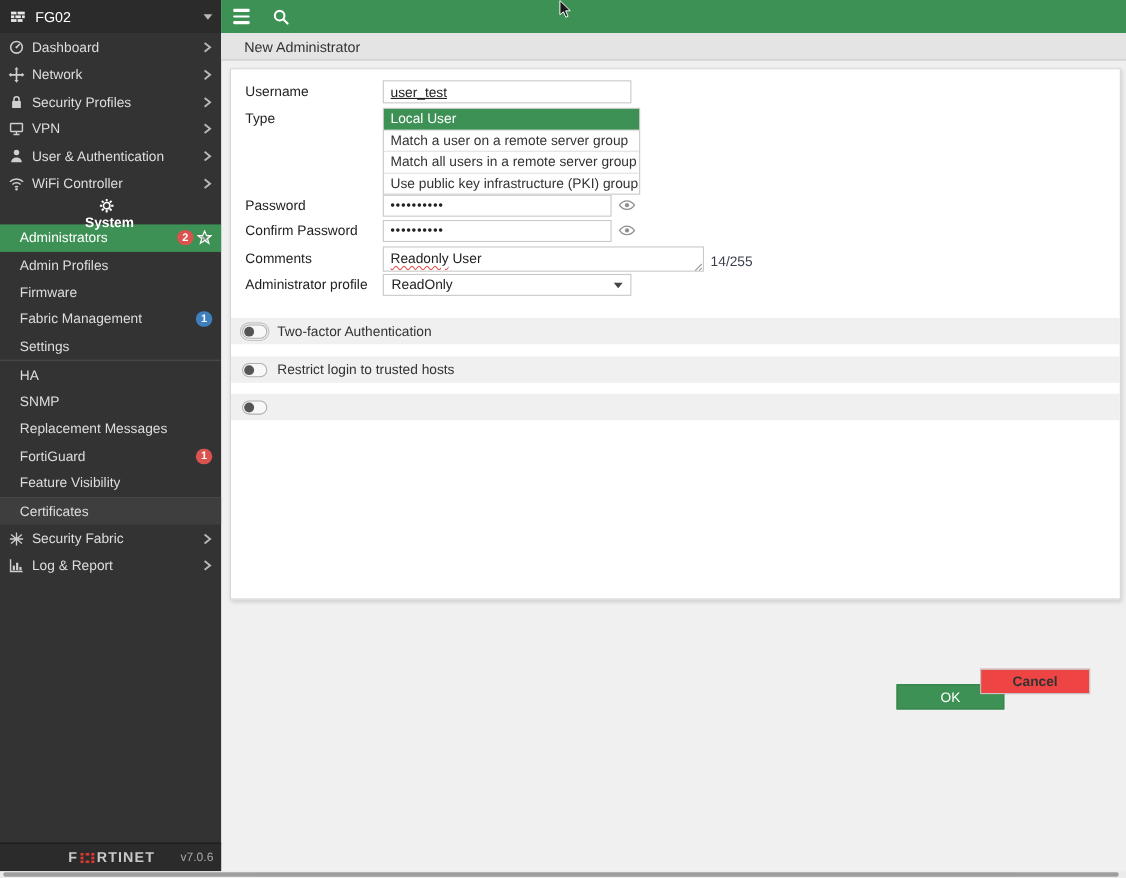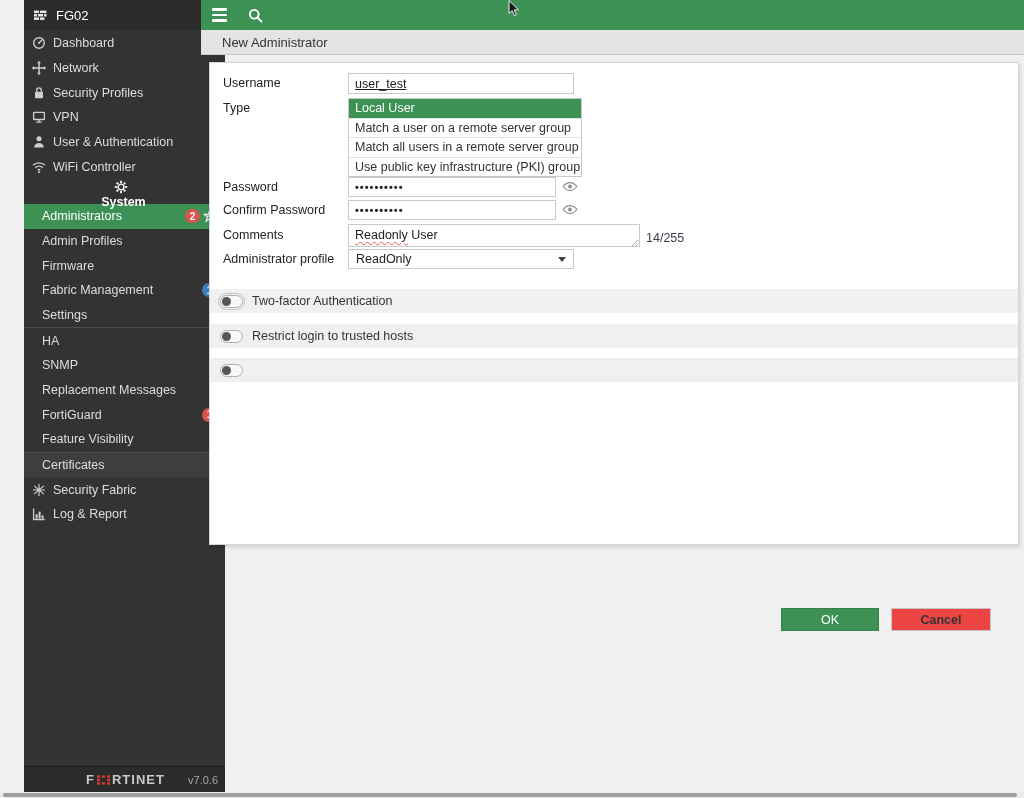--- a/index.html
+++ b/index.html
@@ -2,21 +2,21 @@
 <html><head>
 <meta charset="utf-8">
 <style>
   html,body{margin:0;padding:0;}
   body{
     width:1024px;height:798px;position:relative;overflow:hidden;
     font-family:"Liberation Sans", sans-serif;background:#f0f0f0;
     -webkit-font-smoothing:antialiased;
   }
   
-  .sidebar{position:absolute;left:0;top:0;width:201px;height:792px;background:#333;color:#ddd;margin-left:24px;}
+  .sidebar{position:absolute;left:0;top:0;width:201px;height:792px;background:#333;color:#ddd;}
   .sb-header{height:30px;background:#2b2b2b;display:flex;align-items:center;padding:0 8px;gap:7px;color:#fff;font-size:13px;cursor:pointer;}
   .sb-header .sb-icon{display:flex;}
   .hdr-caret{margin-left:auto;width:0;height:0;border-left:4px solid transparent;border-right:4px solid transparent;border-top:5px solid #b9b9b9;}
   .sb-menu{position:absolute;top:31px;left:0;right:0;}
   .sb-item{height:24.7px;display:flex;align-items:center;padding:0 8px 0 6px;font-size:12.5px;cursor:pointer;}
   .sb-item .sb-icon{width:17px;height:16px;margin-right:6px;display:flex;align-items:center;justify-content:center;color:#cfcfcf;flex:none;}
   .sb-item.sub{padding-left:18px;}
   .sb-item.selected{background:#3d9155;color:#fff;}
   .sb-item.hl{background:#3e3e3e;}
   .sb-item.bold{font-weight:bold;color:#fff;flex-direction:column;}
@@ -53,21 +53,21 @@
   .resize-h{position:absolute;left:421px;top:176px;display:flex;cursor:nwse-resize;}
   .counter{position:absolute;left:436px;top:168px;font-size:12.5px;color:#3a3f4d;}
   .selectbox{position:absolute;left:138px;top:186px;width:226px;height:20px;border:1px solid #c9c9c9;box-sizing:border-box;display:flex;align-items:center;padding:0 7px;font-size:12.5px;color:#222;cursor:pointer;background:#fff;}
   .sel-caret{margin-left:auto;width:0;height:0;border-left:4.5px solid transparent;border-right:4.5px solid transparent;border-top:5.5px solid #444;}
   .band{position:absolute;left:0;width:808px;height:24px;background:#f0f0f0;display:flex;align-items:center;padding-left:10px;box-sizing:border-box;gap:9px;font-size:12.5px;color:#333;}
   .toggle{width:23px;height:13px;border:1px solid #b0b0b0;border-radius:8px;background:#f8f8f8;position:relative;flex:none;cursor:pointer;box-sizing:border-box;}
   .toggle .knob{position:absolute;left:1px;top:1px;width:9px;height:9px;border-radius:50%;background:#555;}
   .toggle.focused{outline:1px solid #c2c2c2;outline-offset:1px;}
   
   .btn{position:absolute;top:608px;height:23px;font-size:12.5px;display:flex;align-items:center;justify-content:center;cursor:pointer;box-sizing:border-box;font-family:"Liberation Sans",sans-serif;}
-  .btn-ok{left:781px;width:98px;background:#3d9155;border:1px solid #35814c;color:#fff;}
+  .btn-ok{left:815px;width:98px;background:#3d9155;border:1px solid #35814c;color:#fff;margin-top:14px;}
   .btn-cancel{left:891px;width:100px;background:#ef4444;border:1px solid #c6c6c6;color:#333;font-weight:bold;}
   
   .hscroll{position:absolute;left:0;top:792px;width:1024px;height:6px;background:#ececec;}
   .hthumb{position:absolute;left:3px;top:1px;width:1014px;height:4px;background:#9e9e9e;border-radius:2px;cursor:pointer;}
   
   .cursor{position:absolute;left:508px;top:0;pointer-events:none;}
 </style>
 </head>
 <body>
 

